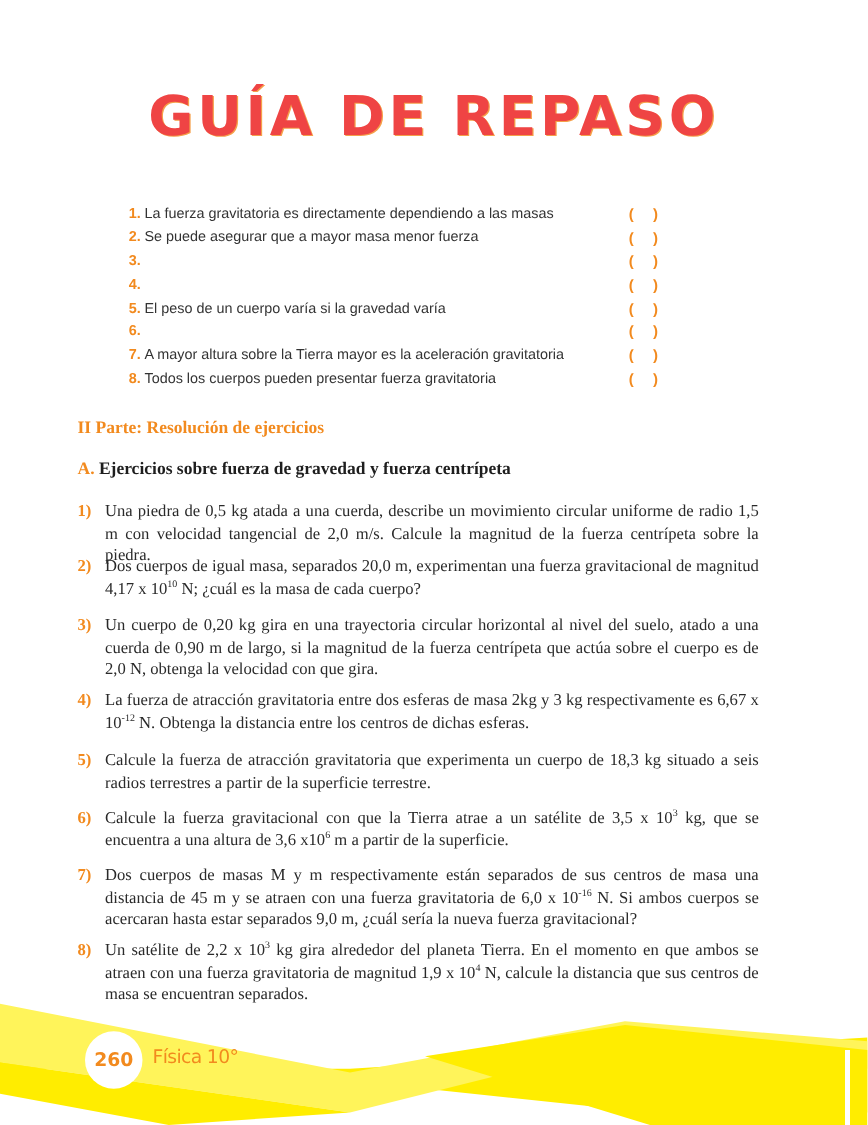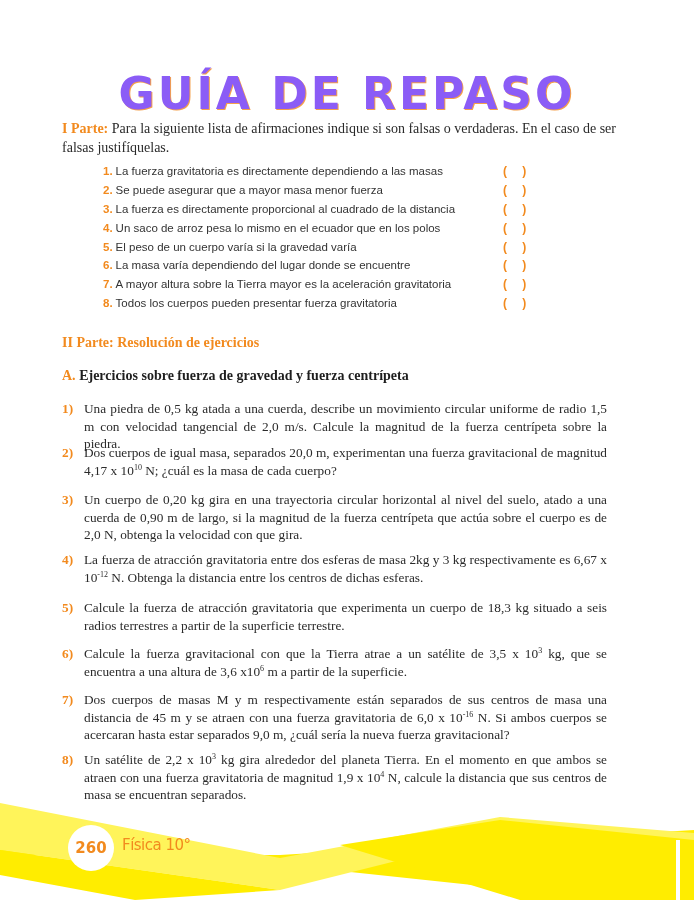--- a/index.html
+++ b/index.html
@@ -6,21 +6,21 @@
   body {
     width: 694px; height: 900px; position: relative; overflow: hidden;
     background: #ffffff;
     font-family: "Liberation Serif", serif;
     color: #2a2a2a;
   }
   .page { position: absolute; inset: 0; }
   .title {
     position: absolute; top: 70px; left: 0; width: 694px; text-align: center;
     font-family: "DejaVu Sans", sans-serif; font-weight: bold;
-    font-size: 44px; letter-spacing: 3px; color: #8b5cf6;
+    font-size: 44px; letter-spacing: 3px; color: #ef4444;
     text-shadow: 1px 1px 0 #f5a04a;
     line-height: 48px;
   }
   .intro {
     position: absolute; top: 119px; left: 62px; width: 570px;
     font-size: 14px; line-height: 19px;
   }
   .orange { color: #f28a1e; font-weight: bold; }
   .tf-list {
     position: absolute; top: 162px; left: 103px; width: 440px;
@@ -63,54 +63,47 @@
     color: #f28a1e; letter-spacing: -0.5px;
   }
 </style>
 </head>
 <body>
 
 <div class="page">
 
   <div class="title">GUÍA DE REPASO</div>
 
-  <div class="intro">
-    <span class="orange">I Parte:</span>
-    <span>Para la siguiente lista de afirmaciones indique si son falsas o verdaderas. En el caso de ser falsas justifíquelas.</span>
-  </div>
 
   <div class="tf-list">
     <div class="tf-item">
         <span class="tf-num">1.</span>
         <span>La fuerza gravitatoria es directamente dependiendo a las masas</span>
         <span class="tf-paren">( )</span>
       </div>
     <div class="tf-item">
         <span class="tf-num">2.</span>
         <span>Se puede asegurar que a mayor masa menor fuerza</span>
         <span class="tf-paren">( )</span>
       </div>
     <div class="tf-item">
         <span class="tf-num">3.</span>
-        <span>La fuerza es directamente proporcional al cuadrado de la distancia</span>
         <span class="tf-paren">( )</span>
       </div>
     <div class="tf-item">
         <span class="tf-num">4.</span>
-        <span>Un saco de arroz pesa lo mismo en el ecuador que en los polos</span>
         <span class="tf-paren">( )</span>
       </div>
     <div class="tf-item">
         <span class="tf-num">5.</span>
         <span>El peso de un cuerpo varía si la gravedad varía</span>
         <span class="tf-paren">( )</span>
       </div>
     <div class="tf-item">
         <span class="tf-num">6.</span>
-        <span>La masa varía dependiendo del lugar donde se encuentre</span>
         <span class="tf-paren">( )</span>
       </div>
     <div class="tf-item">
         <span class="tf-num">7.</span>
         <span>A mayor altura sobre la Tierra mayor es la aceleración gravitatoria</span>
         <span class="tf-paren">( )</span>
       </div>
     <div class="tf-item">
         <span class="tf-num">8.</span>
         <span>Todos los cuerpos pueden presentar fuerza gravitatoria</span>

